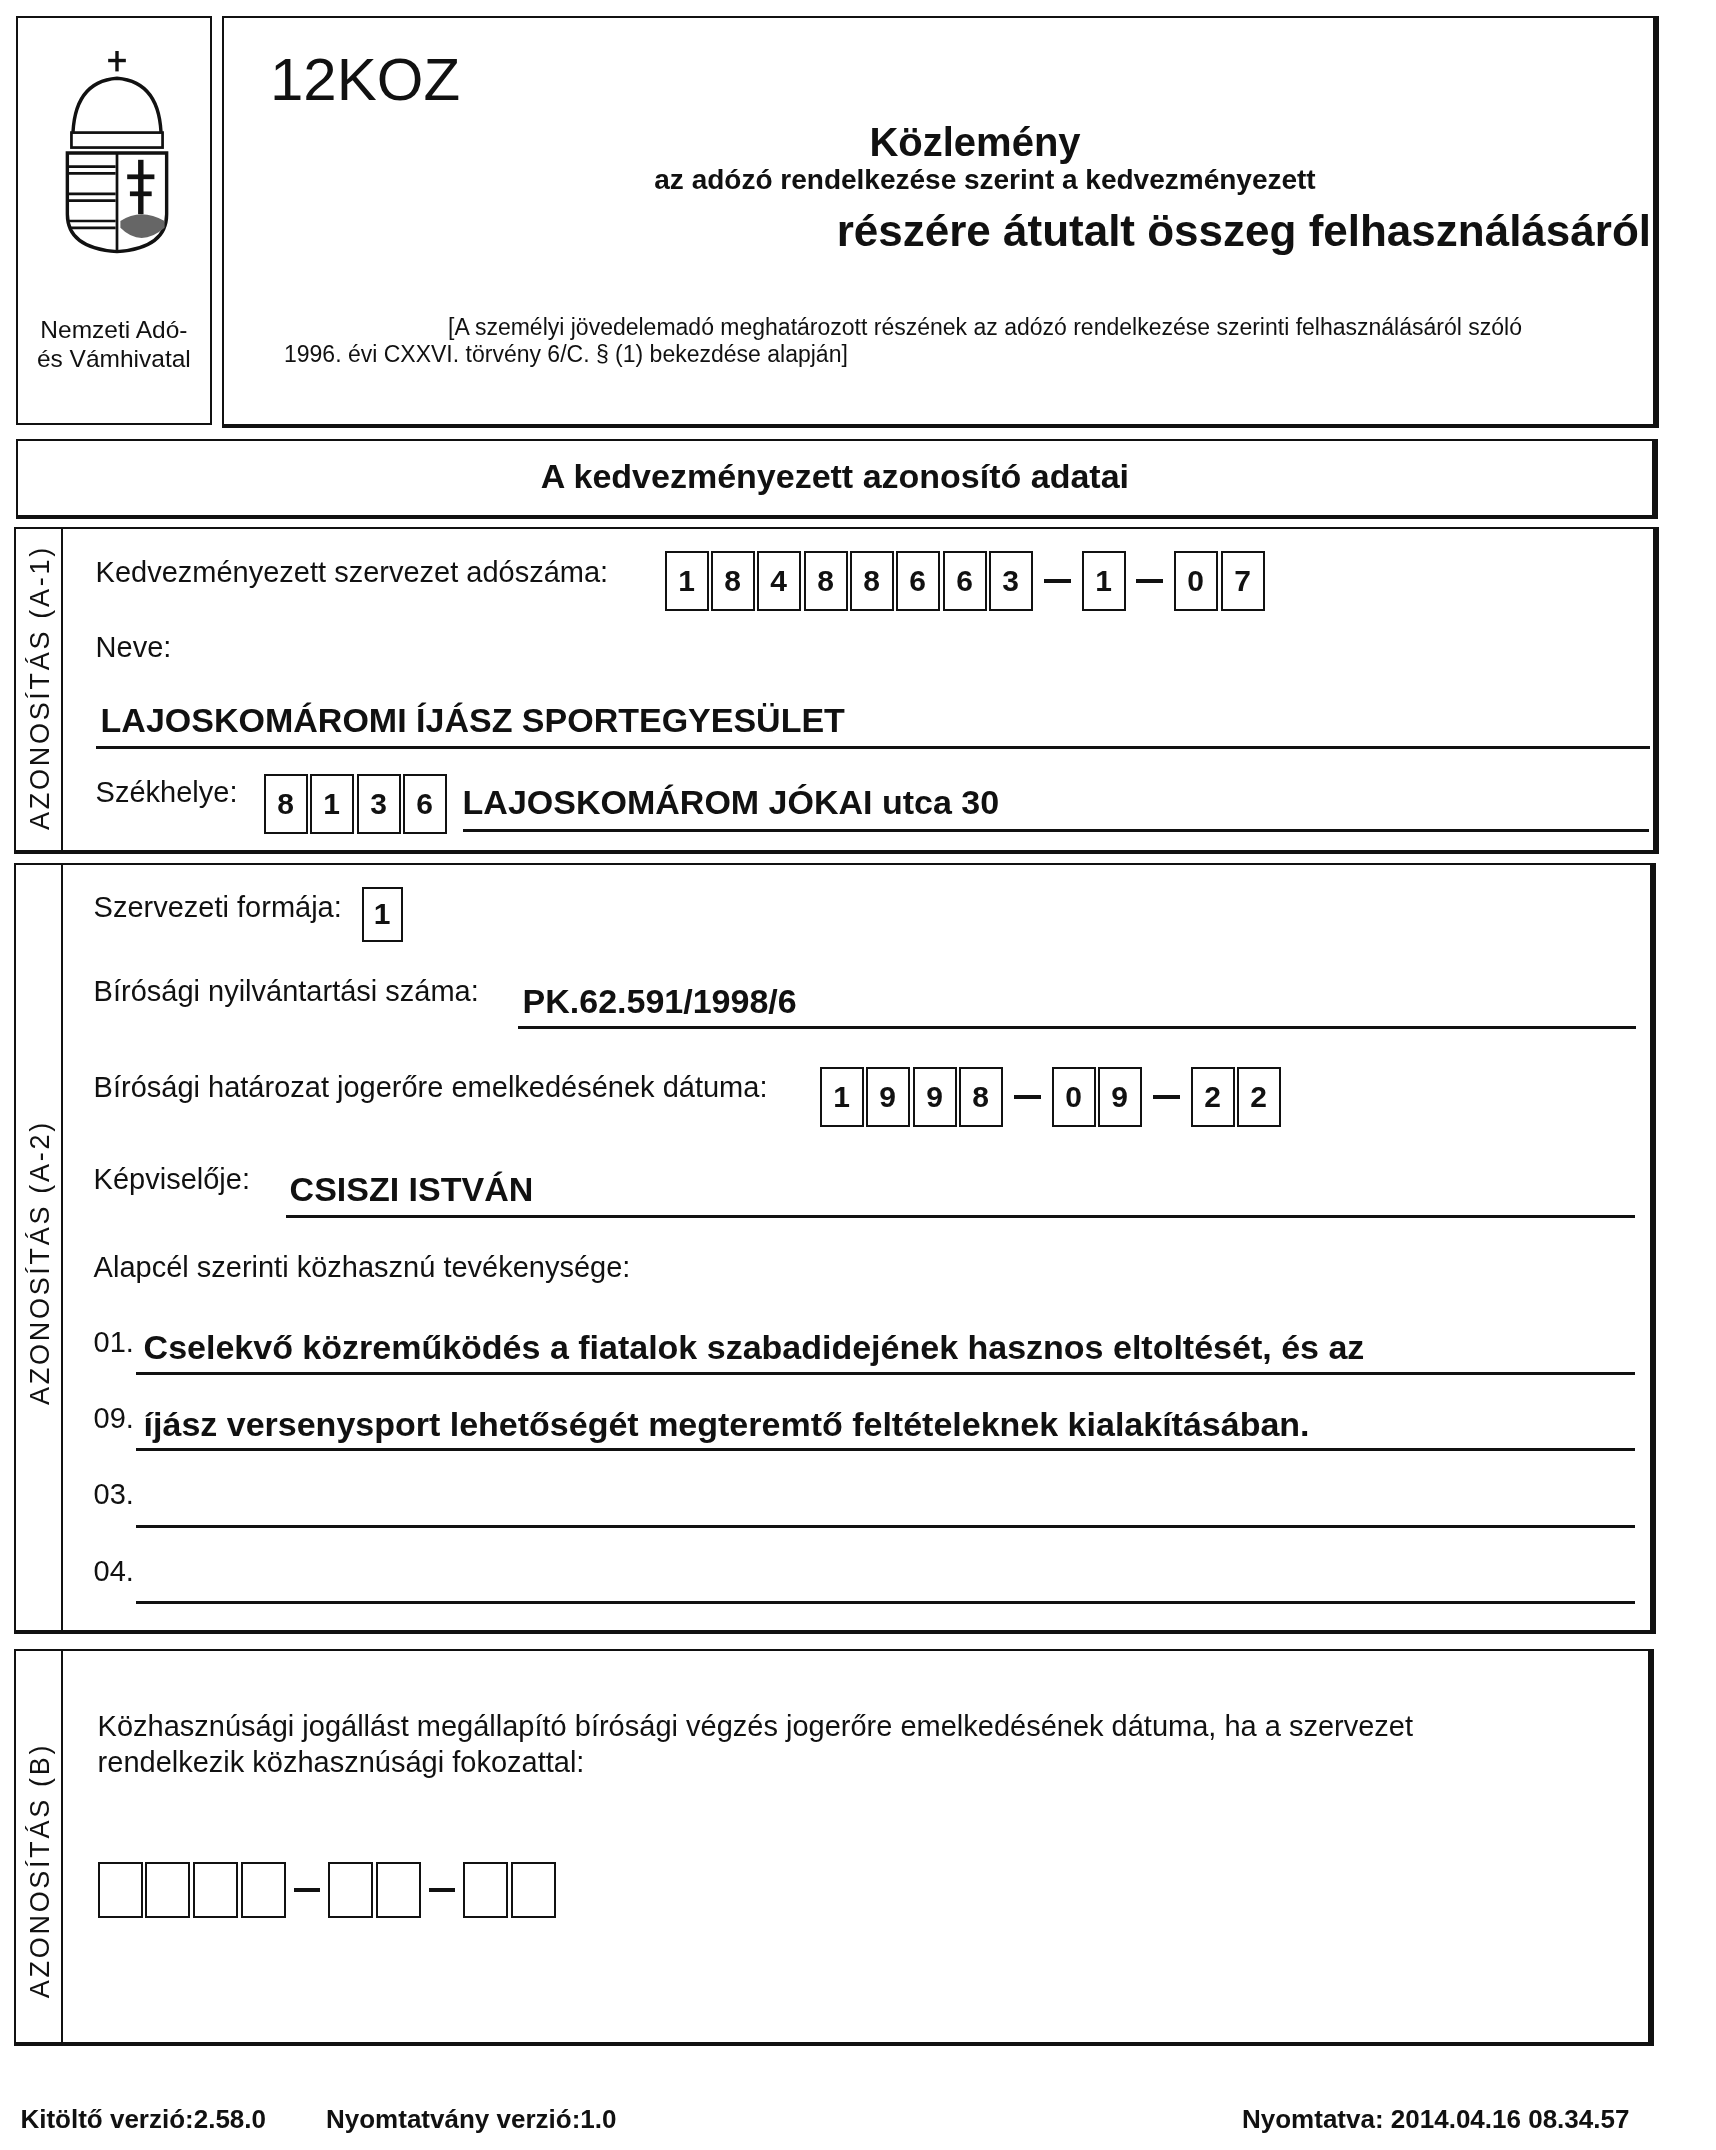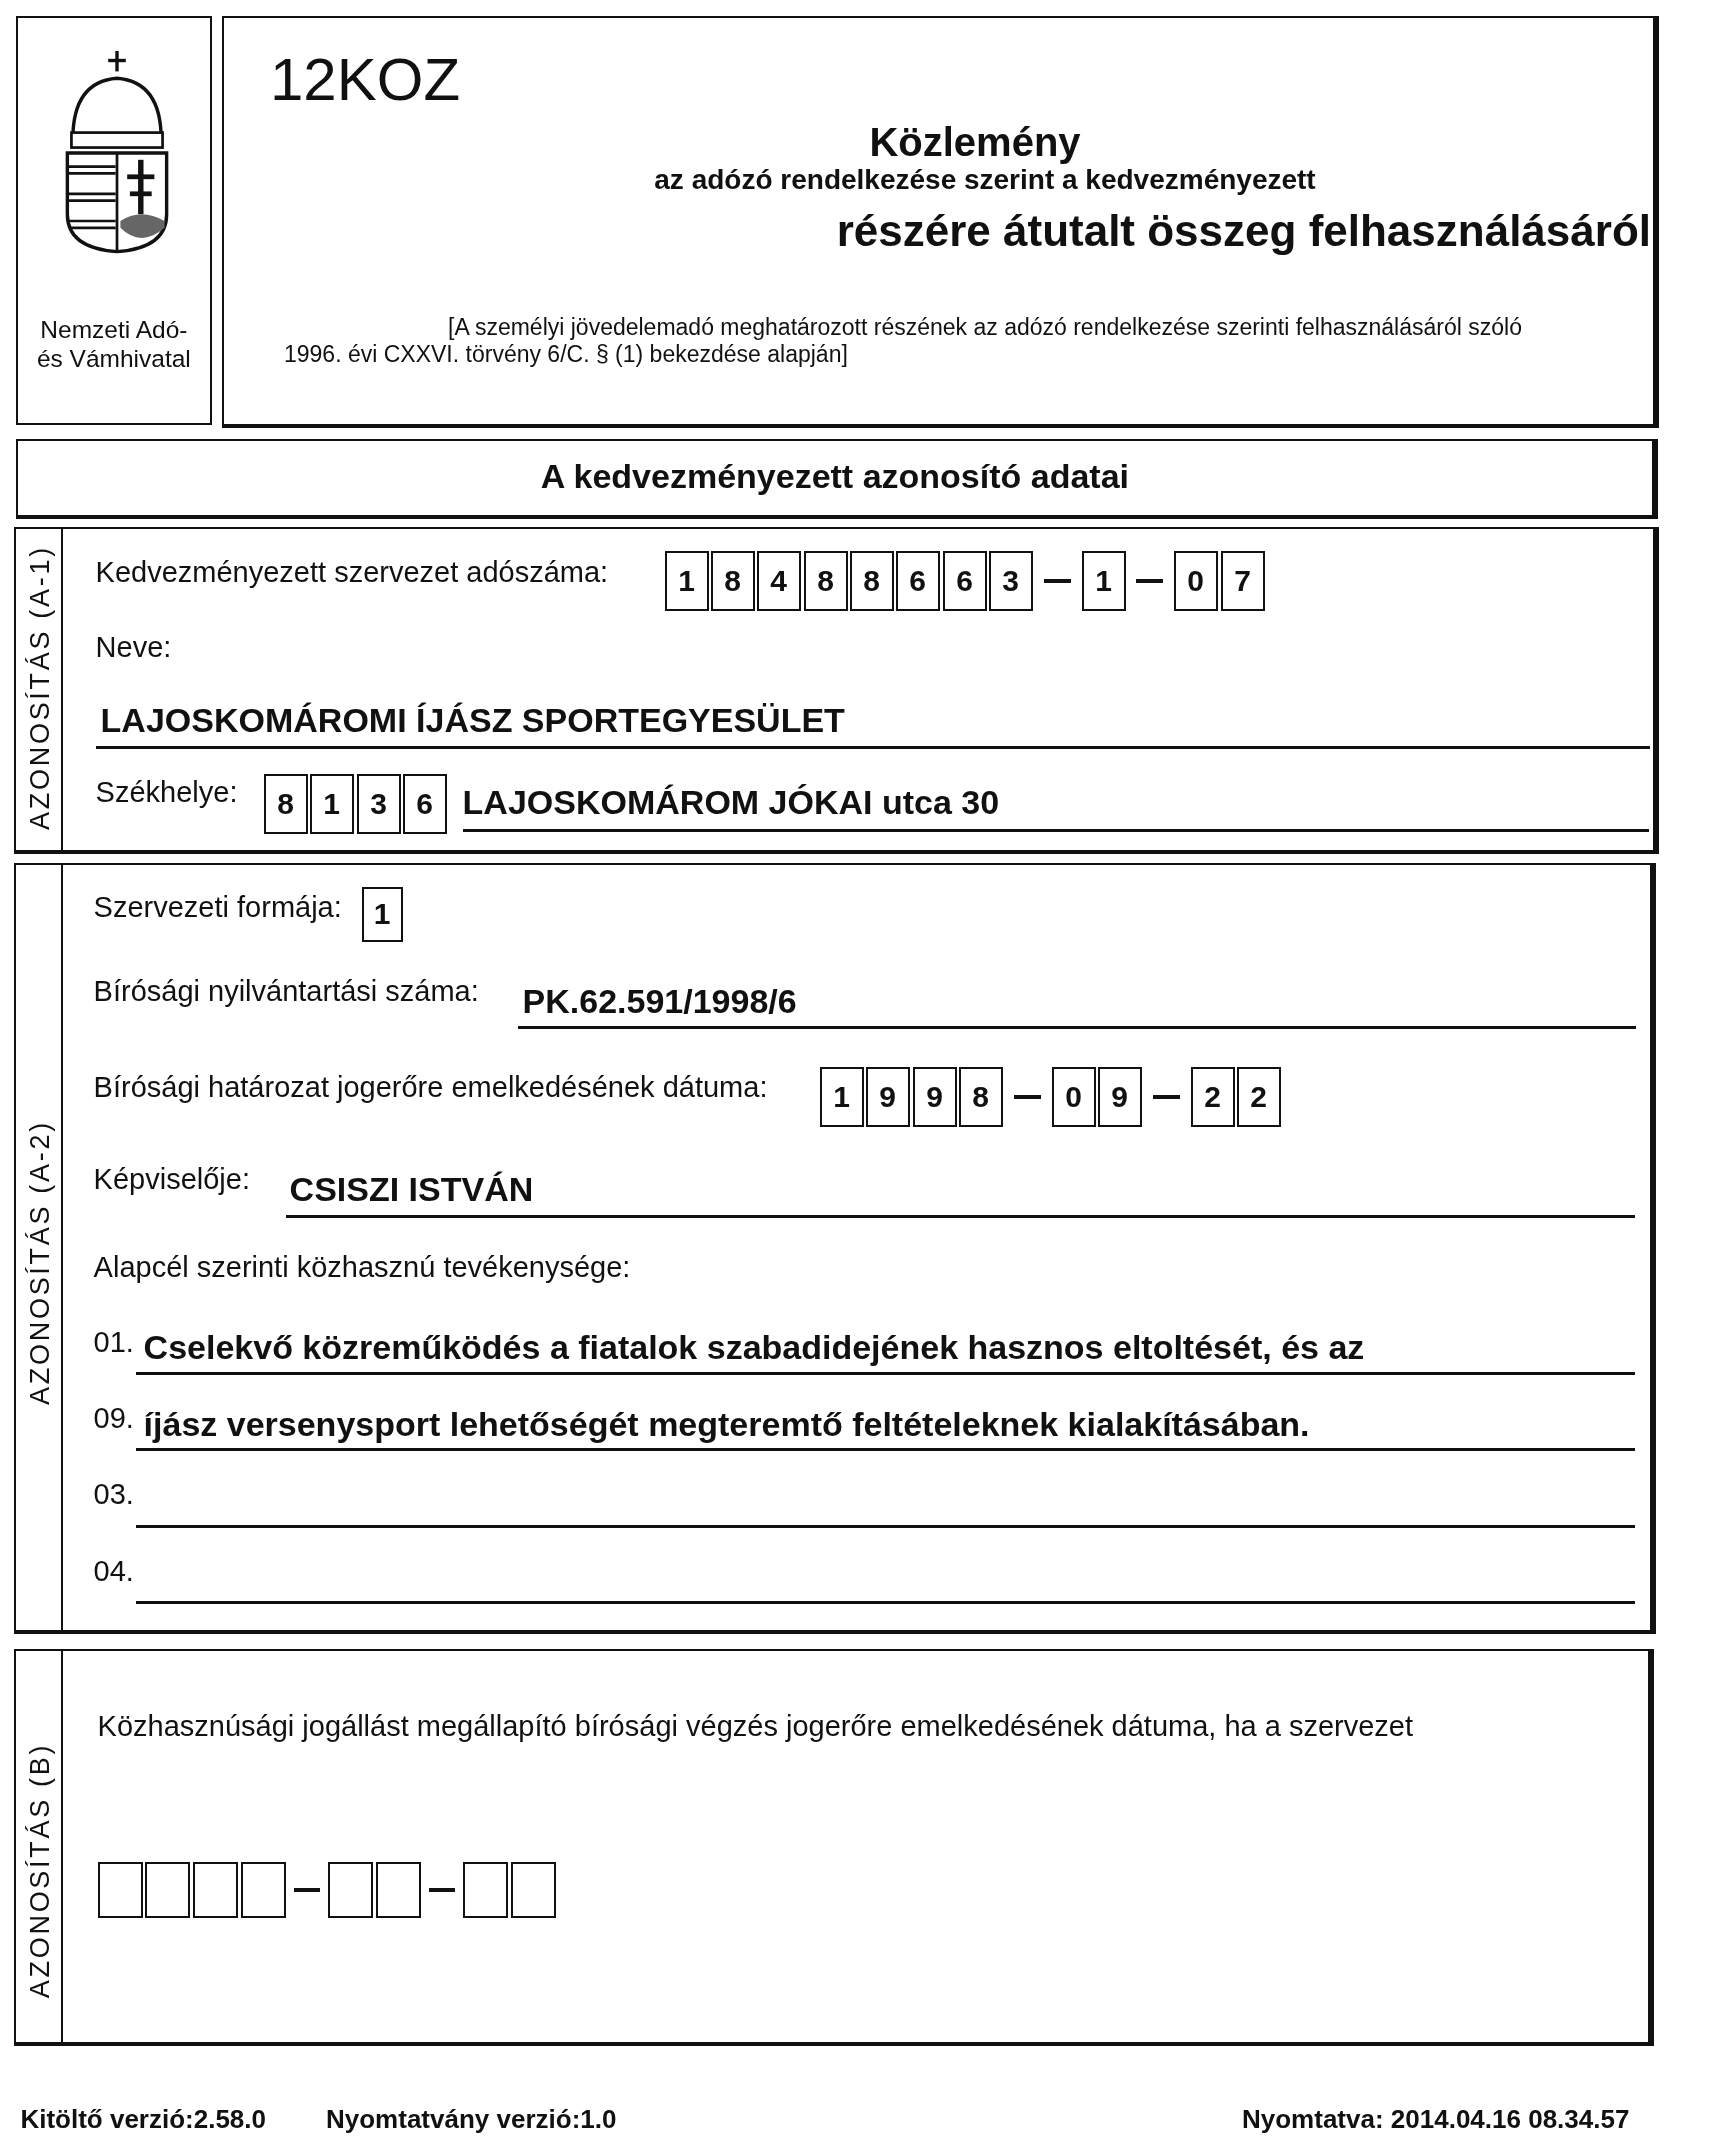--- a/index.html
+++ b/index.html
@@ -139,20 +139,21 @@
     <div class="dash" style="left: 1137px; top: 230px; width: 27px;"></div>
     <div class="digit" style="left: 1175px; top: 202px; width: 44px; height: 60px; line-height: 55px;">2</div>
     <div class="digit" style="left: 1221px; top: 202px; width: 44px; height: 60px; line-height: 55px;">2</div>
   </div>
 
 <div class="box thick-r" style="left:13.6px;top:1649px;width:1640px;height:397px;">
   <div class="sidecol" style="left:0;top:0;width:45px;height:393px;"></div>
   <div class="vert" style="left:-136px;top:204px;width:320px;text-align:center;">AZONOSÍTÁS (B)</div>
 
   <div class="abs label" style="left:82px;top:59px;">Közhasznúsági jogállást megállapító bírósági végzés jogerőre emelkedésének dátuma, ha a szervezet</div>
+  <div class="abs label" style="left:82px;top:95px;">rendelkezik közhasznúsági fokozattal:</div>
   <div id="b-date-digits"></div>
 <div class="digit empty" style="left: 82px; top: 211px; width: 45px; height: 56px; line-height: 50px;"></div>
     <div class="digit empty" style="left: 129px; top: 211px; width: 45px; height: 56px; line-height: 50px;"></div>
     <div class="digit empty" style="left: 177px; top: 211px; width: 45px; height: 56px; line-height: 50px;"></div>
     <div class="digit empty" style="left: 225px; top: 211px; width: 45px; height: 56px; line-height: 50px;"></div>
     <div class="dash" style="left: 278px; top: 237px; width: 26px;"></div>
     <div class="digit empty" style="left: 312px; top: 211px; width: 45px; height: 56px; line-height: 50px;"></div>
     <div class="digit empty" style="left: 360px; top: 211px; width: 45px; height: 56px; line-height: 50px;"></div>
     <div class="dash" style="left: 413px; top: 237px; width: 26px;"></div>
     <div class="digit empty" style="left: 447px; top: 211px; width: 45px; height: 56px; line-height: 50px;"></div>

